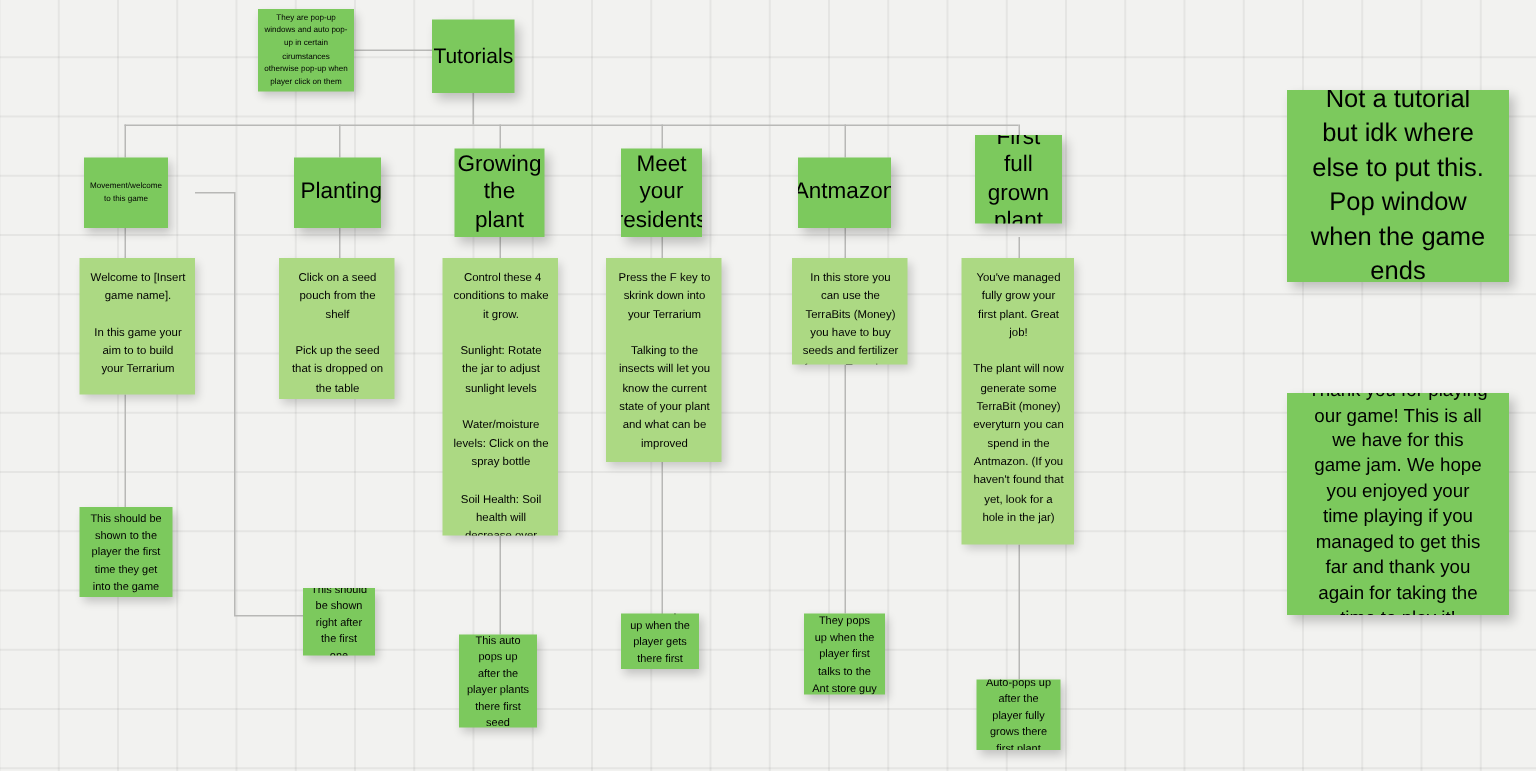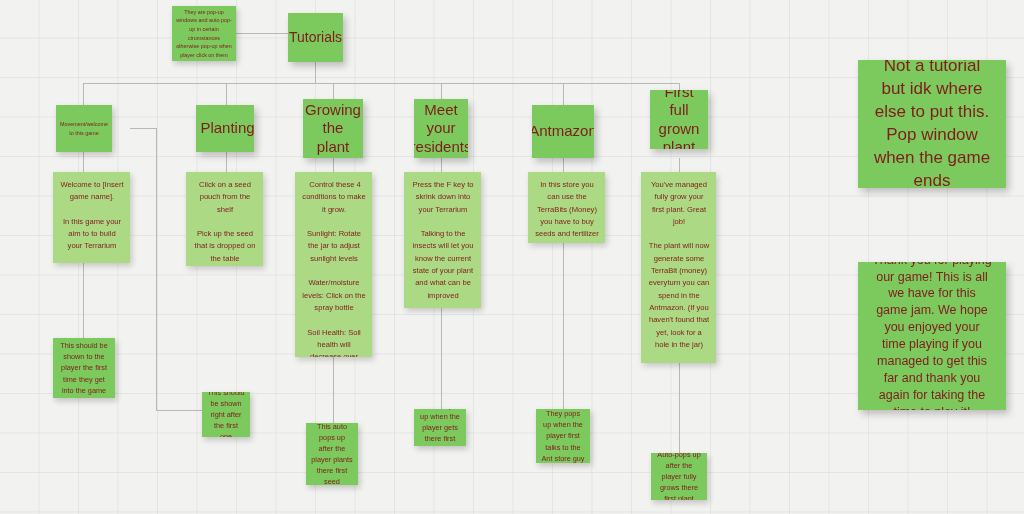--- a/index.html
+++ b/index.html
@@ -20,21 +20,21 @@
   
   .line{position:absolute;background:#b8b8b6;}
   .line.h{height:1px;}
   .line.v{width:1px;}
 
   
   .note{
     position:absolute;
     box-sizing:border-box;
     box-shadow:3px 4px 7px rgba(0,0,0,0.22);
-    color:#7f1d1d;
+    color:#000000;
     overflow:hidden;
     -webkit-font-smoothing:antialiased;
   }
   .note.title{
     background:#7cc95d;
     display:flex;align-items:center;justify-content:center;
     text-align:center;
     font-size:15px;
     line-height:1.22;
     padding:4px 6px;
@@ -145,21 +145,21 @@
 
 Neighbors: Plants have perfernces</div>
   <div class="note micro" style="left:414px;top:409px;width:52px;height:37px;">Auto Pops up when the player gets there first sprout</div>
 
   <div class="note title" style="left:414px;top:99px;width:54px;height:59px;">Meet your residents</div>
   <div class="note body" style="left:404px;top:172px;width:77px;height:136px;">Press the F key to skrink down into your Terrarium
 
 Talking to the insects will let you know the current state of your plant and what can be improved</div>
   <div class="note micro" style="left:536px;top:409px;width:54px;height:54px;">They pops up when the player first talks to the Ant store guy</div>
 
-  <div class="note title" style="left:532px;top:105px;width:62px;height:53px;">Antmazon</div>
+  <div class="note title" style="left:532px;top:105px;width:62px;height:47px;">Antmazon</div>
   <div class="note body" style="left:528px;top:172px;width:77px;height:71px;">In this store you can use the TerraBits (Money) you have to buy seeds and fertilizer for your Terrarium.</div>
   <div class="note micro" style="left:651px;top:453px;width:56px;height:47px;">Auto-pops up after the player fully grows there first plant</div>
 
   <div class="note title" style="left:650px;top:90px;width:58px;height:59px;">First full grown plant</div>
   <div class="note body" style="left:641px;top:172px;width:75px;height:191px;">You've managed fully grow your first plant. Great job!
 
 The plant will now generate some TerraBit (money) everyturn you can spend in the Antmazon. (If you haven't found that yet, look for a hole in the jar)
 
 The money you gets depends on how well you take care of it, so do your best</div>
 

